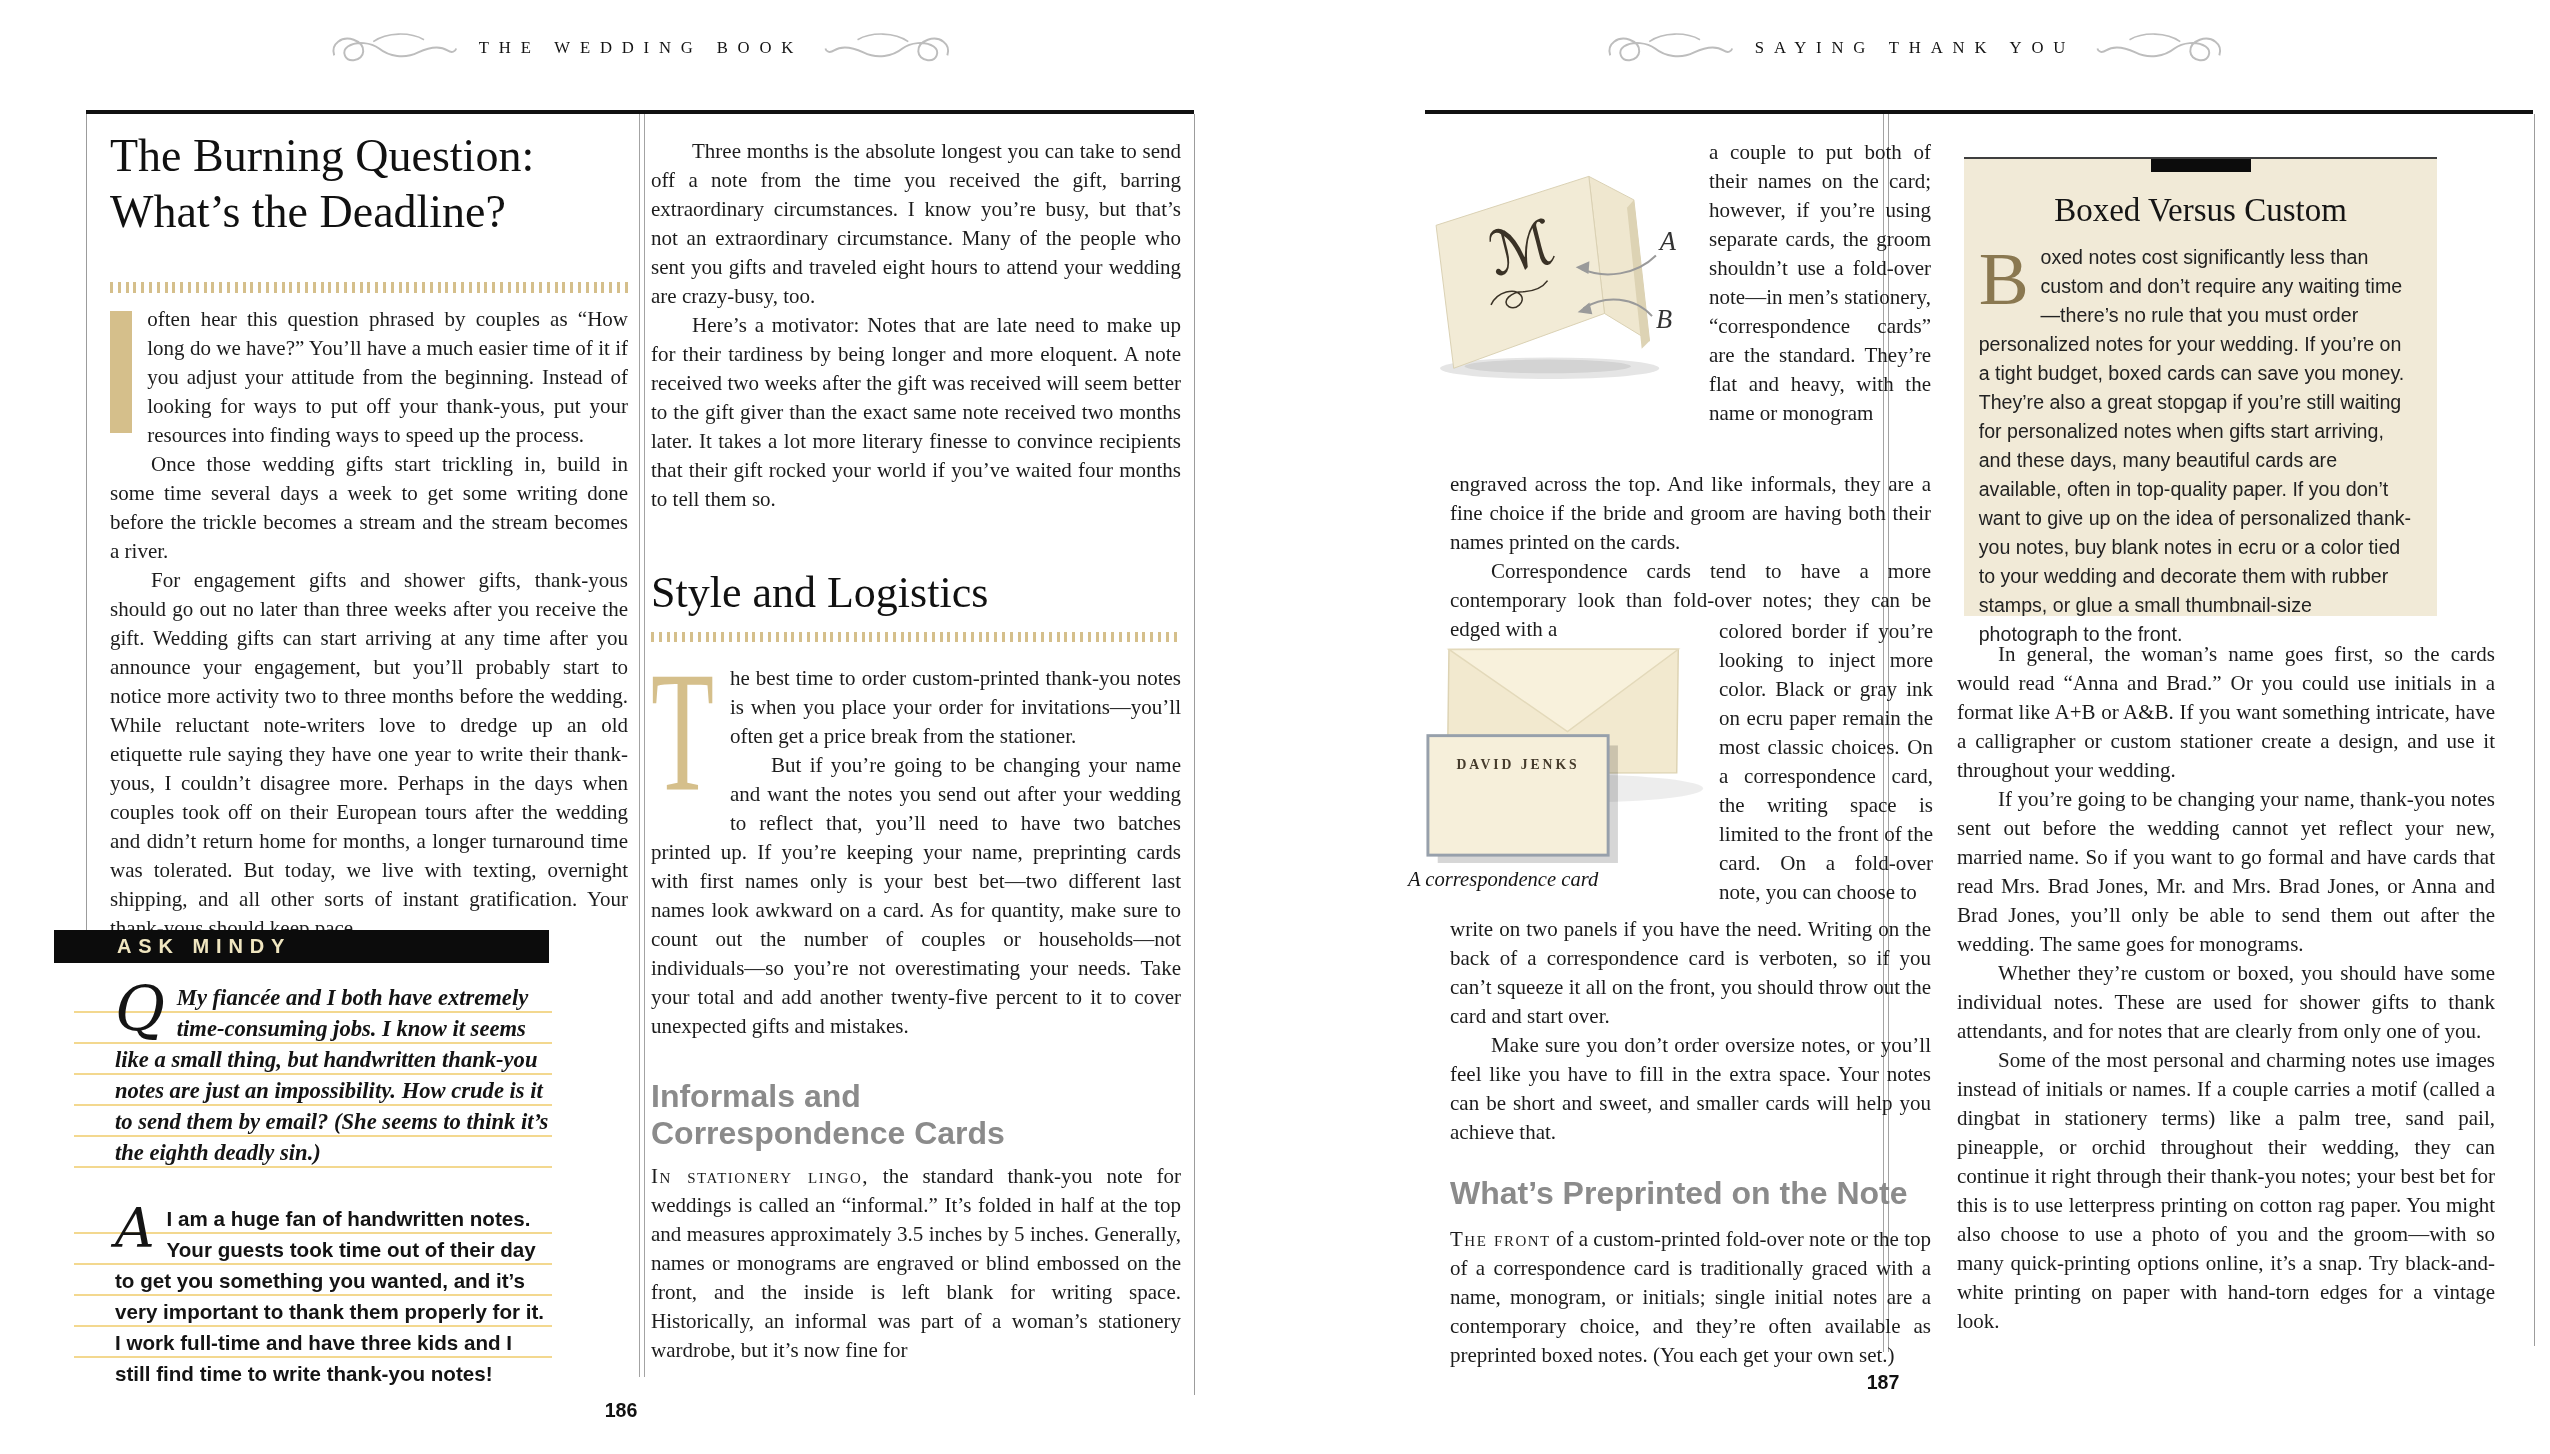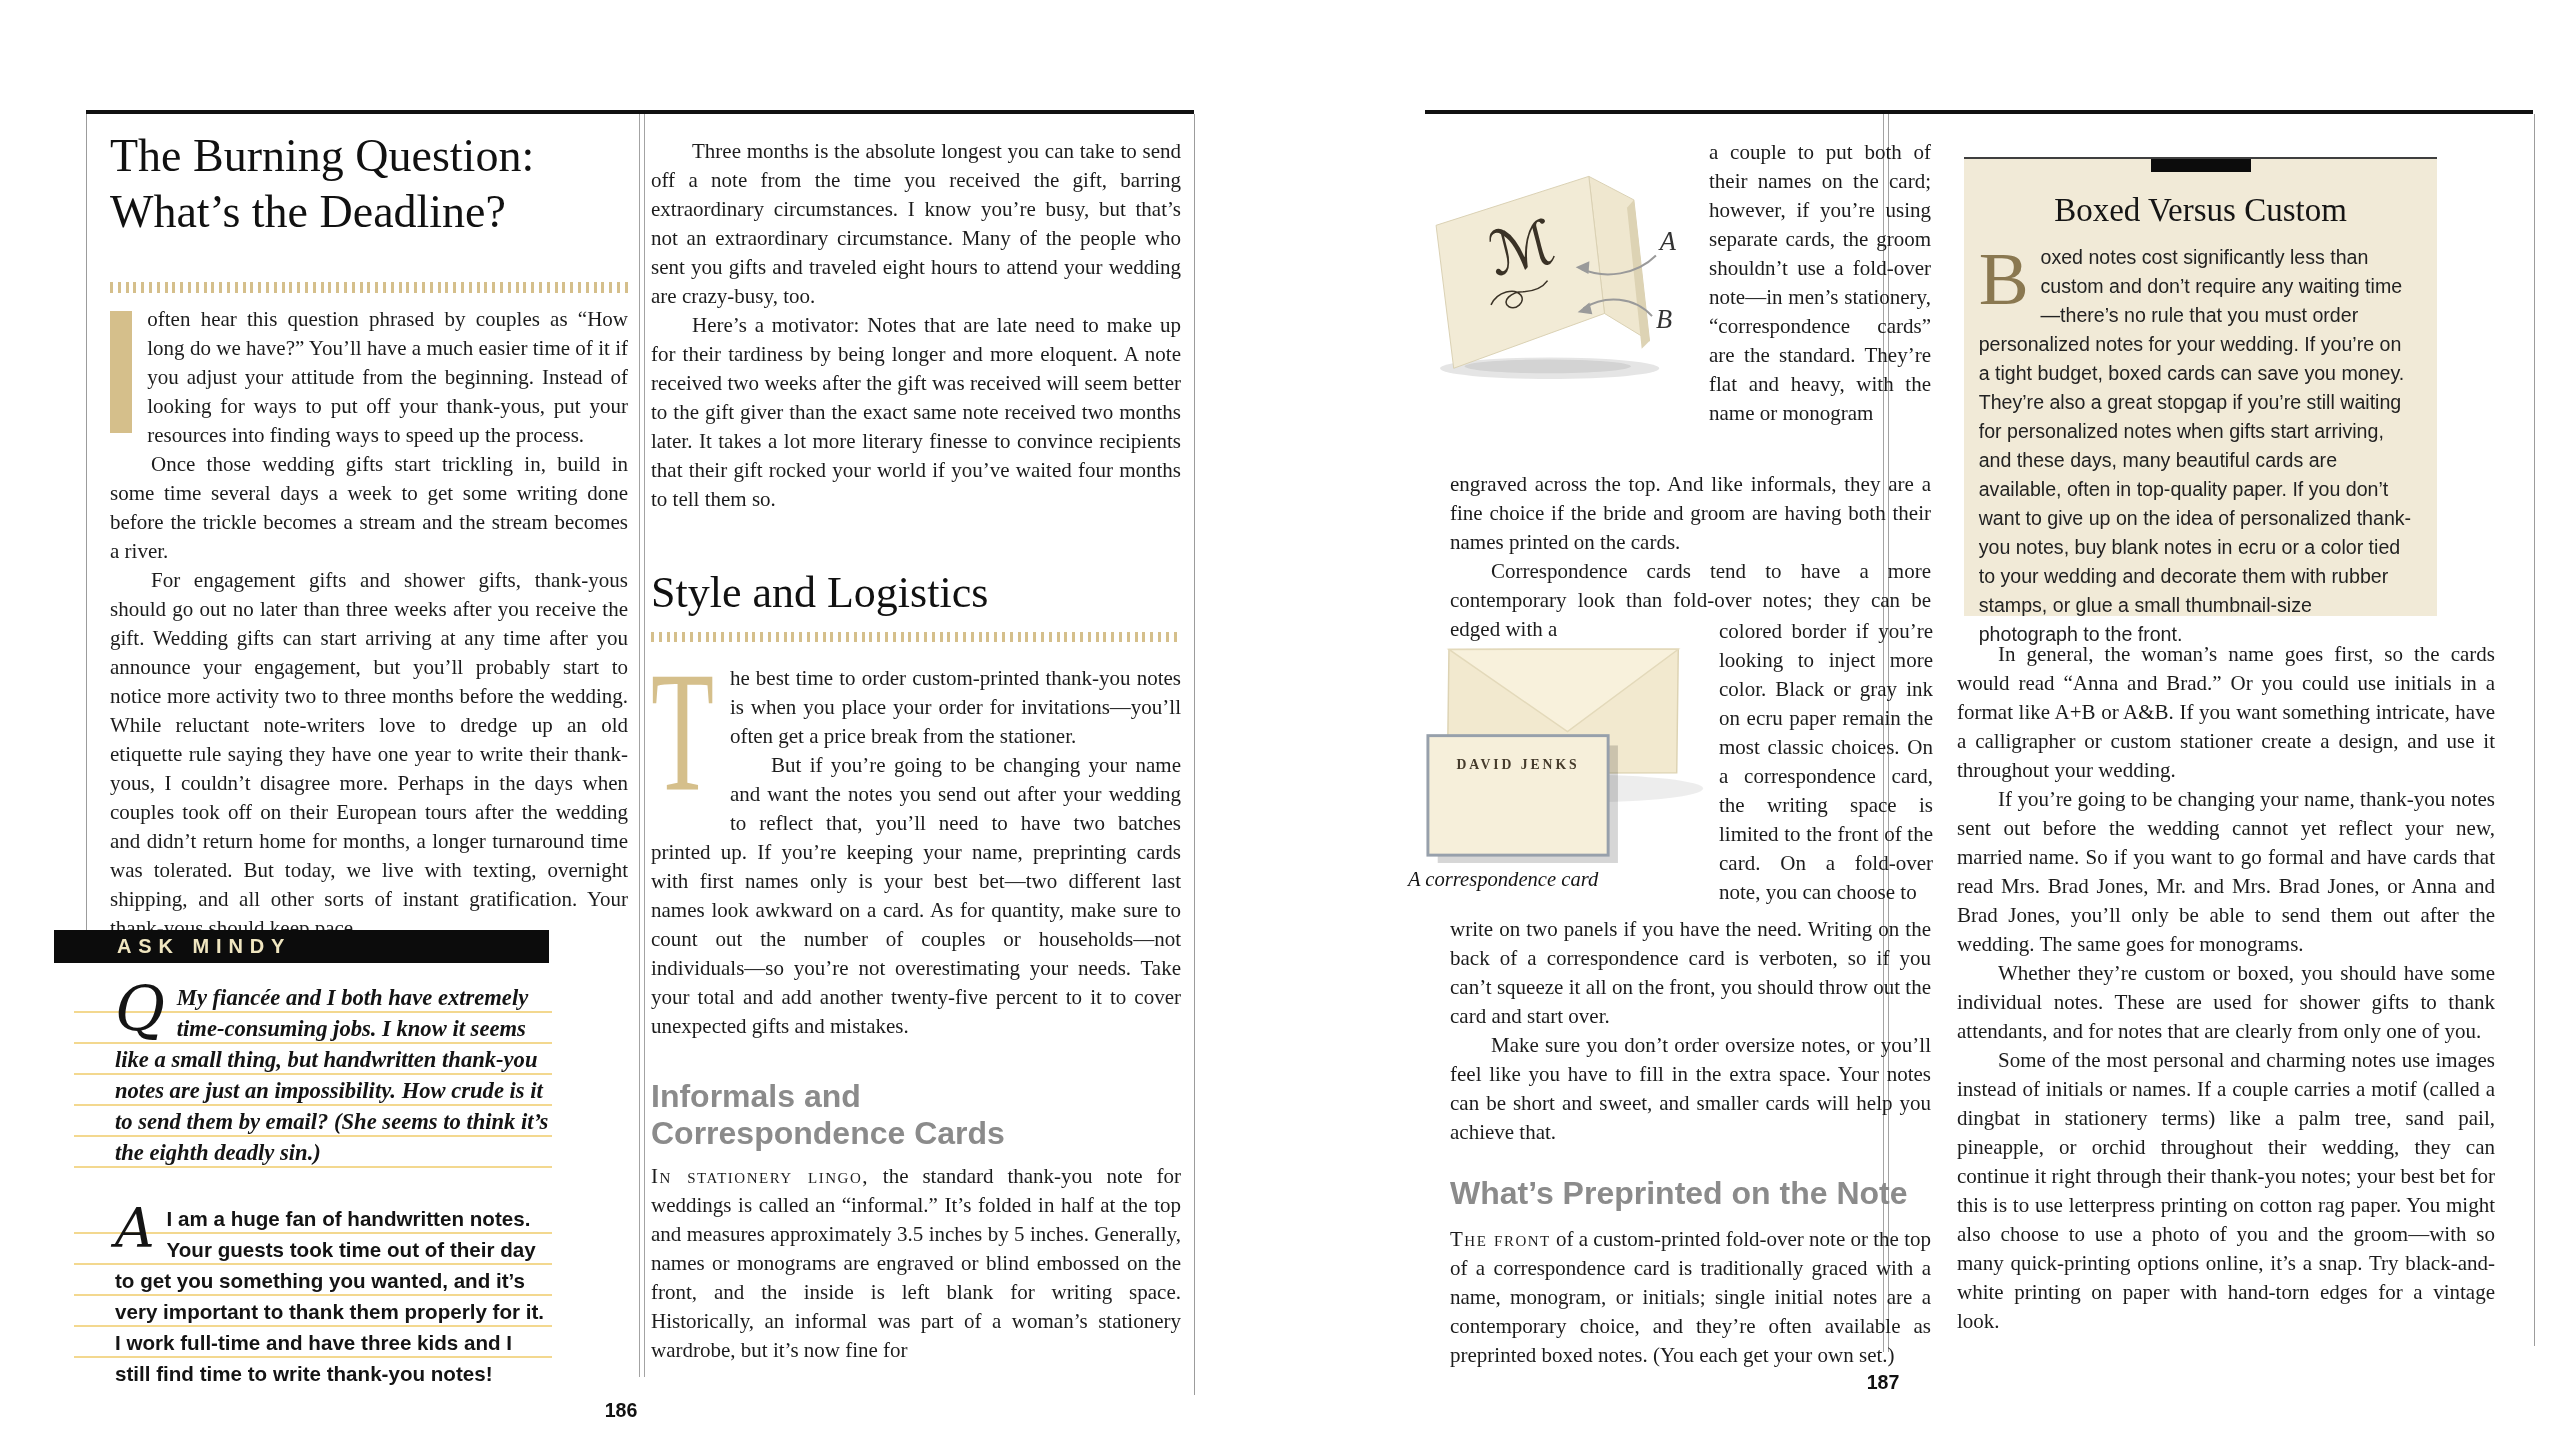--- a/index.html
+++ b/index.html
@@ -61,20 +61,31 @@
 
   .monogram { font-family:"DejaVu Sans","DejaVu Serif",serif; }
   .panel-label { font-family:"Liberation Serif", serif; font-style:italic; font-size:27px; fill:#333; }
   .card-name { font-family:"Liberation Serif", serif; text-transform:uppercase; fill:#45false3b2c; fill:#453b2c; font-weight:bold; }
 </style>
 </head>
 <body>
 
 <div class="spread">
 
+  <div class="running-head" style="left:641px; top:27.5px;">
+    <svg class="flourish" width="129" height="41" viewBox="0 0 132 42">
+      <path d="M6 28 C2 16 14 8 26 12 C40 17 38 32 26 33 C17 34 13 24 20 19 C29 13 44 15 52 21 C62 29 78 32 92 25 C103 20 114 18 122 23 C127 26 130 24 131 21" fill="none" stroke="#bdbdbd" stroke-width="2"></path>
+      <path d="M46 14 C60 4 84 4 98 12" fill="none" stroke="#bdbdbd" stroke-width="1.6"></path>
+    </svg>
+    <div class="rh-text">THE WEDDING BOOK</div>
+    <svg class="flourish" style="transform:scaleX(-1);" width="129" height="41" viewBox="0 0 132 42">
+      <path d="M6 28 C2 16 14 8 26 12 C40 17 38 32 26 33 C17 34 13 24 20 19 C29 13 44 15 52 21 C62 29 78 32 92 25 C103 20 114 18 122 23 C127 26 130 24 131 21" fill="none" stroke="#bdbdbd" stroke-width="2"></path>
+      <path d="M46 14 C60 4 84 4 98 12" fill="none" stroke="#bdbdbd" stroke-width="1.6"></path>
+    </svg>
+  </div>
 
   <div class="top-rule" style="left:86px; top:110px; width:1108px;"></div>
   <div class="hairline-v" style="left:86px; top:114px; height:818px;"></div>
   <div class="hairline-v" style="left:1194px; top:114px; height:1281px;"></div>
   <div class="divider-double" style="left:639px; top:114px; height:1263px;"></div>
 
   <h1 class="article-title" style="left:110px; top:128px; width:530px;">
     <span>The Burning Question:</span>
     <span>What’s the Deadline?</span>
   </h1>
@@ -107,20 +118,31 @@
     <p class="indent">But if you’re going to be changing your name and want the notes you send out after your wedding to reflect that, you’ll need to have two batches printed up. If you’re keeping your name, preprinting cards with first names only is your best bet—two different last names look awkward on a card. As for quantity, make sure to count out the number of couples or households—not individuals—so you’re not overestimating your needs. Take your total and add another twenty-five percent to it to cover unexpected gifts and mistakes.</p>
     <h3 class="h3-sans">
       <span style="display:block;">Informals and</span>
       <span style="display:block;">Correspondence Cards</span>
     </h3>
     <p><span class="smallcaps">In stationery lingo,</span><span> the standard thank-you note for weddings is called an “informal.” It’s folded in half at the top and measures approximately 3.5 inches by 5 inches. Generally, names or monograms are engraved or blind embossed on the front, and the inside is left blank for writing space. Historically, an informal was part of a woman’s stationery wardrobe, but it’s now fine for</span></p>
   </div>
 
   <div class="page-number" style="left:582px; top:1399px;">186</div>
 
+  <div class="running-head" style="left:1915px; top:27.5px;">
+    <svg class="flourish" width="129" height="41" viewBox="0 0 132 42">
+      <path d="M6 28 C2 16 14 8 26 12 C40 17 38 32 26 33 C17 34 13 24 20 19 C29 13 44 15 52 21 C62 29 78 32 92 25 C103 20 114 18 122 23 C127 26 130 24 131 21" fill="none" stroke="#bdbdbd" stroke-width="2"></path>
+      <path d="M46 14 C60 4 84 4 98 12" fill="none" stroke="#bdbdbd" stroke-width="1.6"></path>
+    </svg>
+    <div class="rh-text">SAYING THANK YOU</div>
+    <svg class="flourish" style="transform:scaleX(-1);" width="129" height="41" viewBox="0 0 132 42">
+      <path d="M6 28 C2 16 14 8 26 12 C40 17 38 32 26 33 C17 34 13 24 20 19 C29 13 44 15 52 21 C62 29 78 32 92 25 C103 20 114 18 122 23 C127 26 130 24 131 21" fill="none" stroke="#bdbdbd" stroke-width="2"></path>
+      <path d="M46 14 C60 4 84 4 98 12" fill="none" stroke="#bdbdbd" stroke-width="1.6"></path>
+    </svg>
+  </div>
 
   <div class="top-rule" style="left:1425px; top:110px; width:1108px;"></div>
   <div class="hairline-v" style="left:2534px; top:114px; height:1232px;"></div>
   <div class="divider-double" style="left:1883px; top:114px; height:1238px;"></div>
 
   <svg style="position:absolute; left:1432px; top:147px;" width="250" height="235" viewBox="0 0 255 240">
     <ellipse cx="120" cy="226" rx="112" ry="11" fill="rgba(0,0,0,0.10)"></ellipse>
     <ellipse cx="118" cy="224" rx="85" ry="7" fill="rgba(0,0,0,0.08)"></ellipse>
     <polygon points="160,30 206,54 222,198 176,170" fill="#efe7cf" stroke="#d9d0b2" stroke-width="1"></polygon>
     <polygon points="206,54 222,198 214,206 199,62" fill="#ddd3b4"></polygon>

